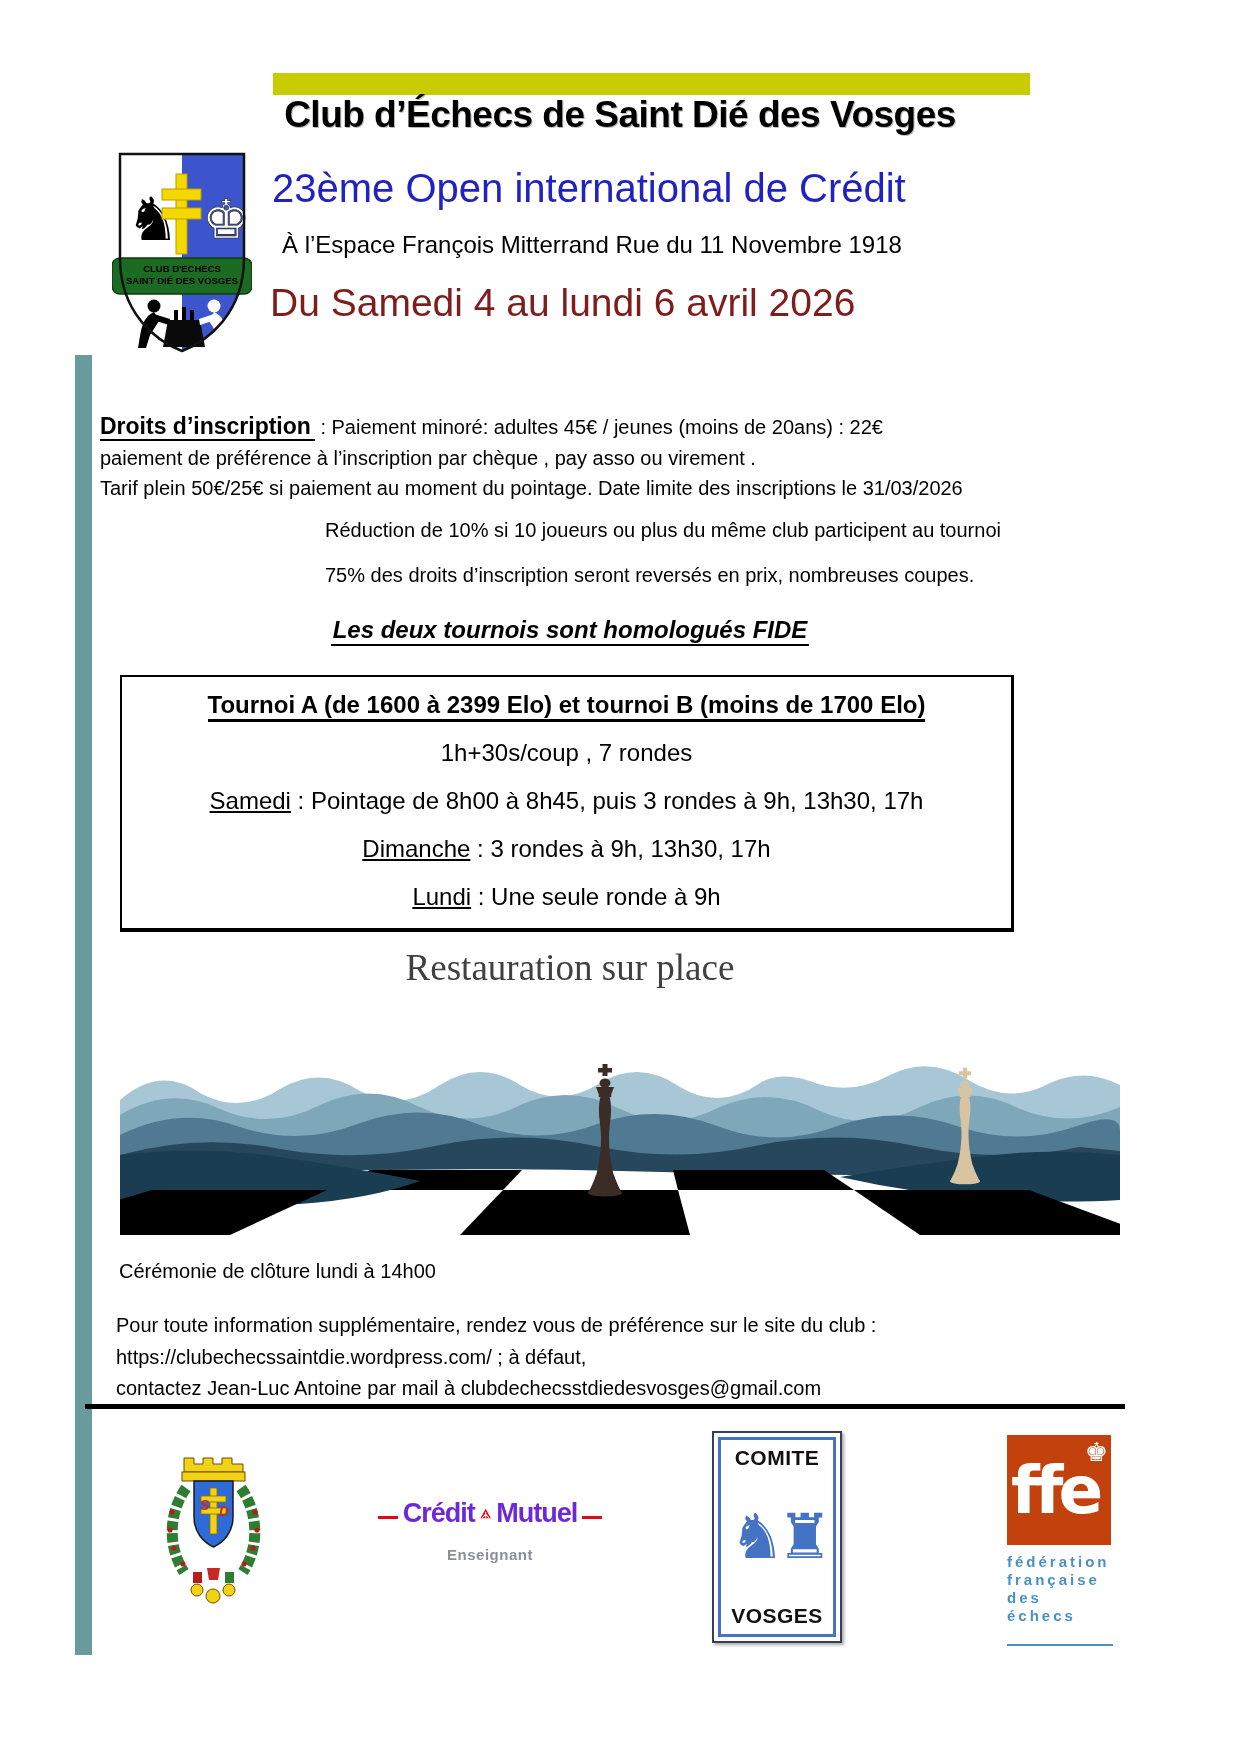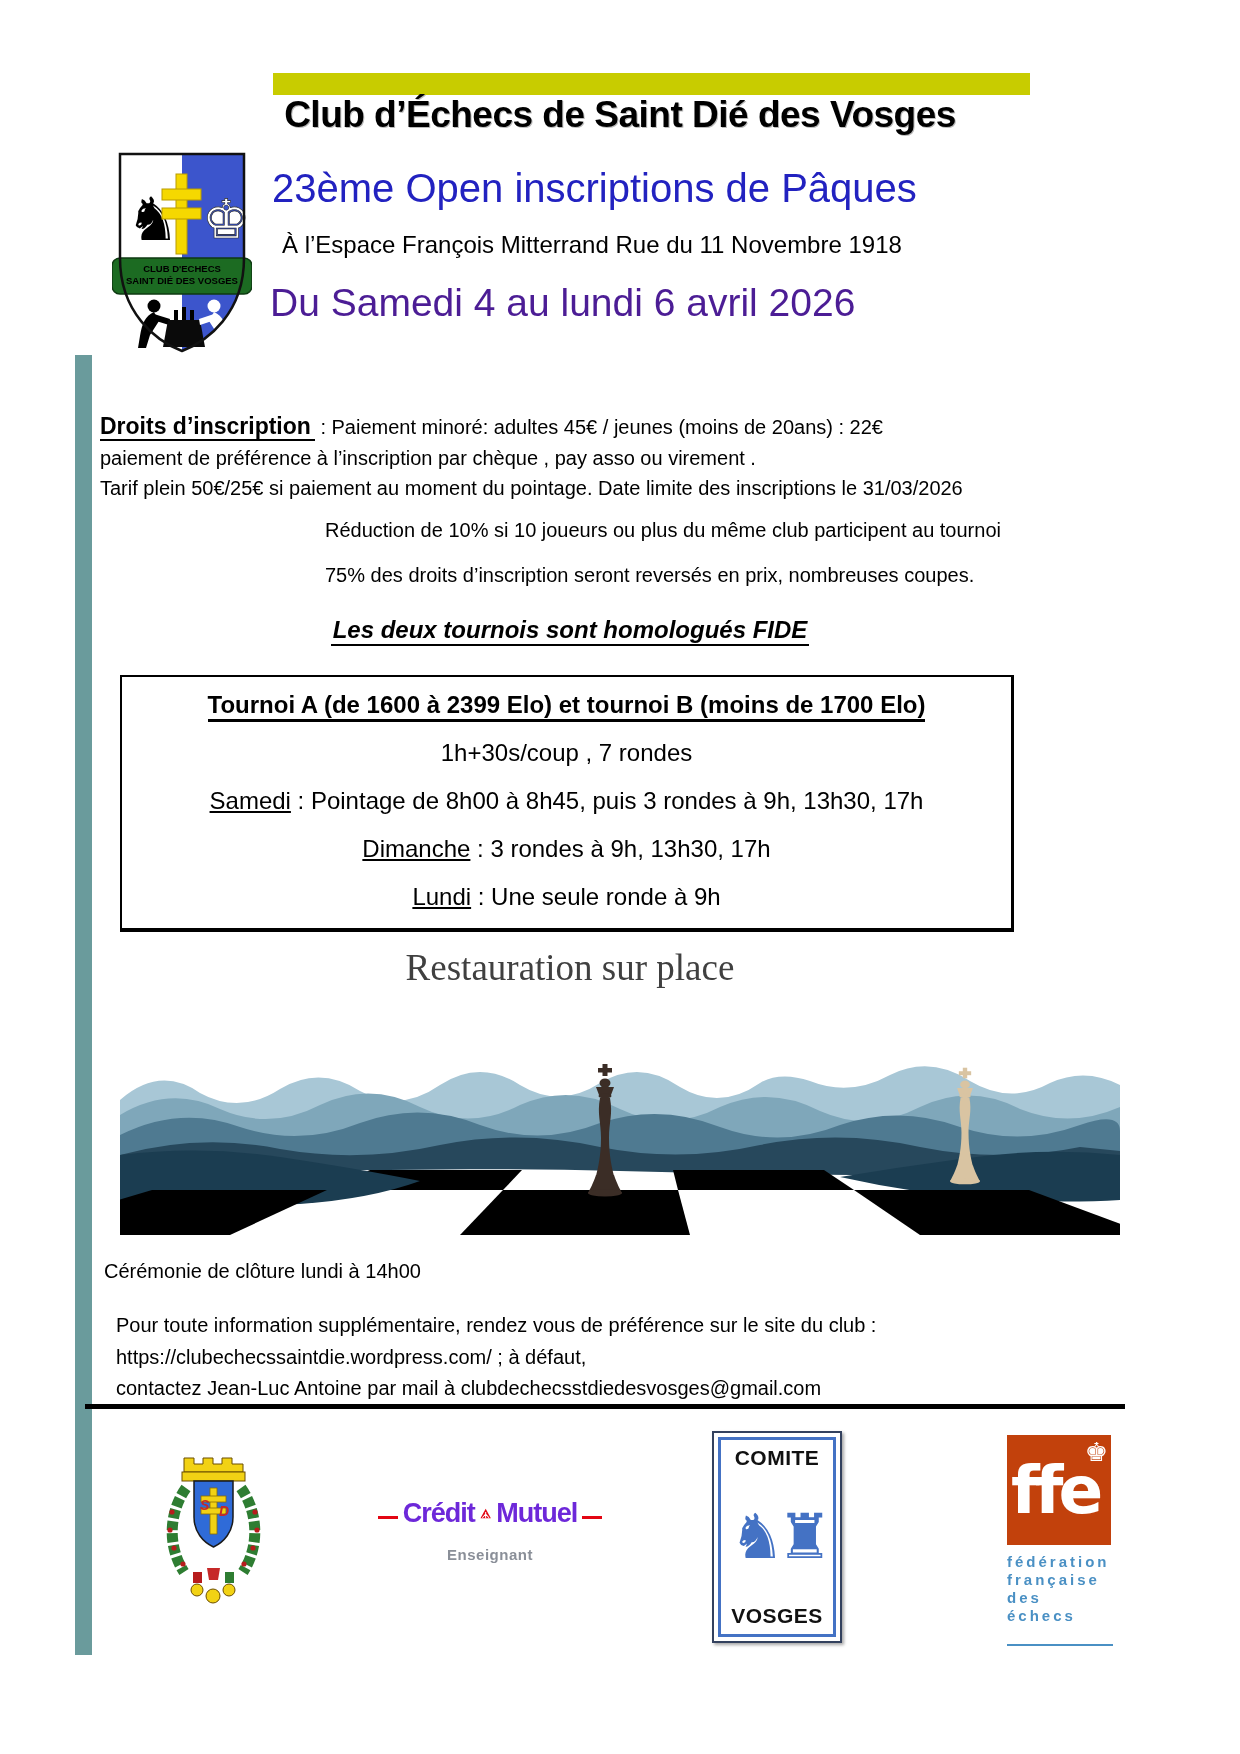--- a/index.html
+++ b/index.html
@@ -7,21 +7,21 @@
         font-family:"Liberation Sans","DejaVu Sans",sans-serif;color:#000;}
   .abs{position:absolute;}
 
   
   #top-accent{left:273px;top:73px;width:757px;height:22px;background:#c8cc00;}
   #club-name{left:140px;top:94px;width:960px;text-align:center;font-size:37px;font-weight:bold;
              letter-spacing:-0.5px;text-shadow:1px 1px 0 #bbb;}
   #crest{left:112px;top:150px;}
   #event-title{left:272px;top:166px;font-size:40px;color:#2222c0;}
   #venue{left:282px;top:231px;font-size:24px;}
-  #dates{left:270px;top:281px;font-size:39px;color:#4c1d95;}
+  #dates{left:270px;top:281px;font-size:39px;color:#7f1d1d;}
 
   
   #left-bar{left:75px;top:355px;width:17px;height:1300px;background:#6a9b9c;}
 
   
   .bodytext{font-size:20px;white-space:nowrap;}
   #reg-l1{left:100px;top:413px;}
   #reg-l1 .hd{font-size:23px;font-weight:bold;border-bottom:2px solid #000;padding-right:4px;}
   #reg-l2{left:100px;top:447px;}
   #reg-l3{left:100px;top:477px;}
@@ -41,21 +41,21 @@
   #sched-sun{top:158px;}
   #sched-mon{top:206px;}
   .daylbl{text-decoration:underline;}
 
   #restauration{left:120px;top:946px;width:900px;text-align:center;font-size:37px;color:#404040;font-family:Liberation Serif, serif;}
 
   
   #chess-art{left:120px;top:1005px;}
 
   
-  #ceremony{left:104px;top:1260px;}
+  #ceremony{left:119px;top:1260px;}
   #info{left:116px;top:1310px;font-size:20px;line-height:31.5px;white-space:nowrap;}
   #info a{color:#000;text-decoration:none;}
   #footer-divider{left:85px;top:1404px;width:1040px;height:5px;background:#000;}
 
   
   #arms{left:156px;top:1450px;}
   #cm{left:378px;top:1498px;width:224px;text-align:center;}
   #cm-row{display:flex;align-items:center;justify-content:center;gap:5px;}
   .cm-dash{width:42px;height:3px;background:#e30613;margin-top:8px;}
   .cm-word{font-size:27px;font-weight:bold;color:#6d28d9;letter-spacing:-1px;}
@@ -116,21 +116,21 @@
       <rect x="62" y="160" width="4" height="10" fill="#000"></rect>
       <rect x="70" y="157" width="4" height="13" fill="#000"></rect>
       <rect x="78" y="160" width="4" height="10" fill="#000"></rect>
       <circle cx="102" cy="156" r="6.5" fill="#fff"></circle>
       <path d="M102,162 C111,166 114,174 116,186 L118,198 H110 L106,185 L97,171 Z" fill="#fff"></path>
       <path d="M102,164 L87,169 L88,175 L103,170 Z" fill="#fff"></path>
     </g>
     <path d="M8,4 H132 V108 C132,163 96,191 70,201 C44,191 8,163 8,108 Z" fill="none" stroke="#111" stroke-width="2.5"></path>
   </svg>
 
-  <div class="abs" id="event-title">23ème Open inscriptions de Pâques</div>
+  <div class="abs" id="event-title">23ème Open international de Crédit</div>
   <div class="abs" id="venue">À l’Espace François Mitterrand Rue du 11 Novembre 1918</div>
   <div class="abs" id="dates">Du Samedi 4 au lundi 6 avril 2026</div>
 
   <div class="abs" id="left-bar"></div>
 
   <div class="abs bodytext" id="reg-l1">
     <span class="hd">Droits d’inscription</span><span> : Paiement minoré: adultes 45€ / jeunes (moins de 20ans) : 22€</span>
   </div>
   <div class="abs bodytext" id="reg-l2">paiement de préférence à l’inscription par chèque , pay asso ou virement .</div>
   <div class="abs bodytext" id="reg-l3">Tarif plein 50€/25€ si paiement au moment du pointage. Date limite des inscriptions le 31/03/2026</div>

